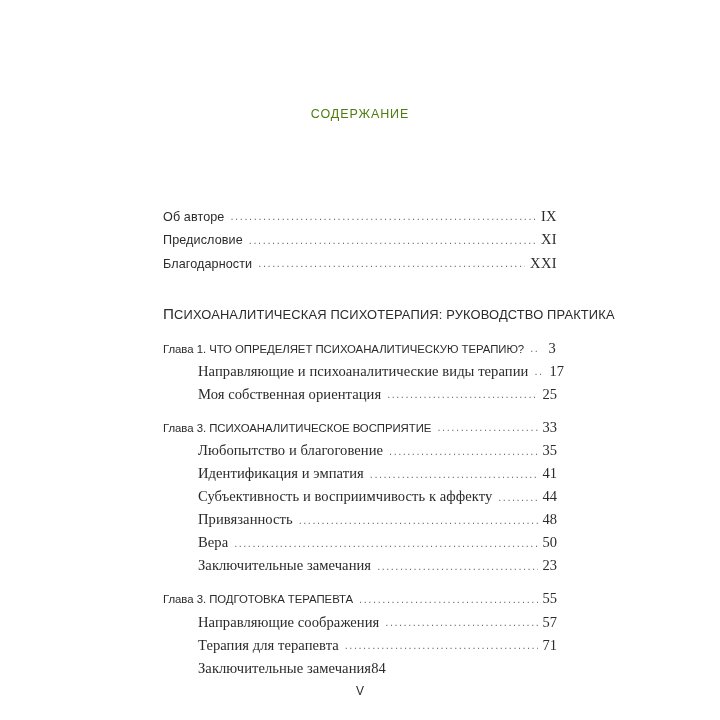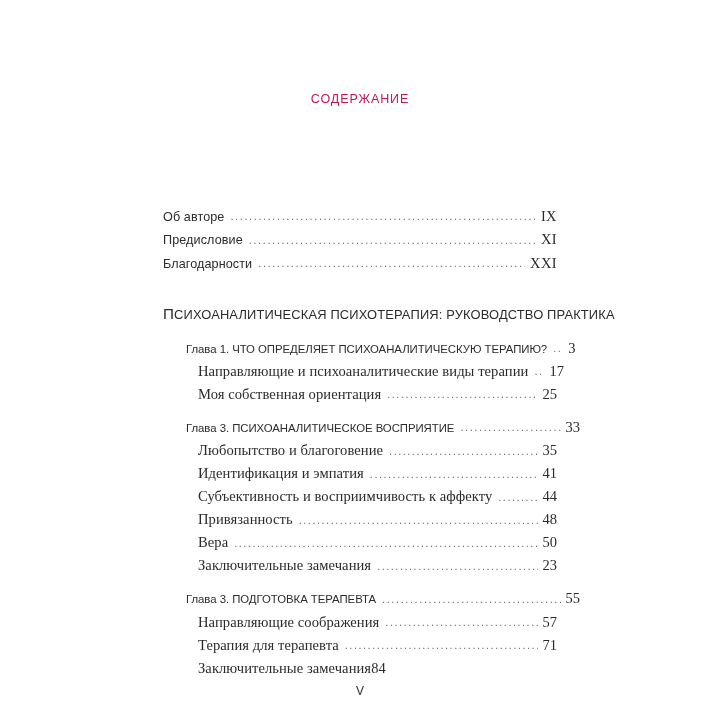--- a/index.html
+++ b/index.html
@@ -19,28 +19,28 @@
   .page {
     position: relative;
     width: 720px;
     height: 720px;
     box-sizing: border-box;
   }
 
   
   .toc-title {
     position: absolute;
-    top: 92px;
+    top: 107px;
     left: 0;
     width: 720px;
     text-align: center;
     font-family: "Liberation Sans", sans-serif;
     font-size: 12.5px;
     letter-spacing: 0.9px;
-    color: #be185d;
+    color: #4d7c0f;
     white-space: nowrap;
   }
 
   
   .toc-body {
     position: absolute;
     top: 205px;
     left: 163px;
     width: 394px;
   }
@@ -72,21 +72,21 @@
     font-size: 11px;
     letter-spacing: 1.6px;
     color: #6f6f6f;
     line-height: 1em;
     position: relative;
     top: -0.06em;
   }
 
   .row .page-num {
     flex: 0 0 auto;
-    text-align: left;
+    text-align: center;
     min-width: 14px;
   }
 
   
   .front .label {
     font-family: "Liberation Sans", sans-serif;
     font-size: 12.6px;
     letter-spacing: 0.1px;
   }
   .front .page-num {
@@ -105,21 +105,20 @@
     margin-top: 28px;
     margin-bottom: 8px;
   }
   .part-heading .cap {
     font-size: 15.2px;
   }
 
   
   .chapter {
     margin-top: 10px;
-    margin-left: 23px;
   }
   .chapter .label {
     font-family: "Liberation Sans", sans-serif;
     font-size: 11.4px;
     letter-spacing: -0.05px;
   }
   .chapter .page-num {
     font-family: "Liberation Serif", serif;
     font-size: 14.5px;
   }

